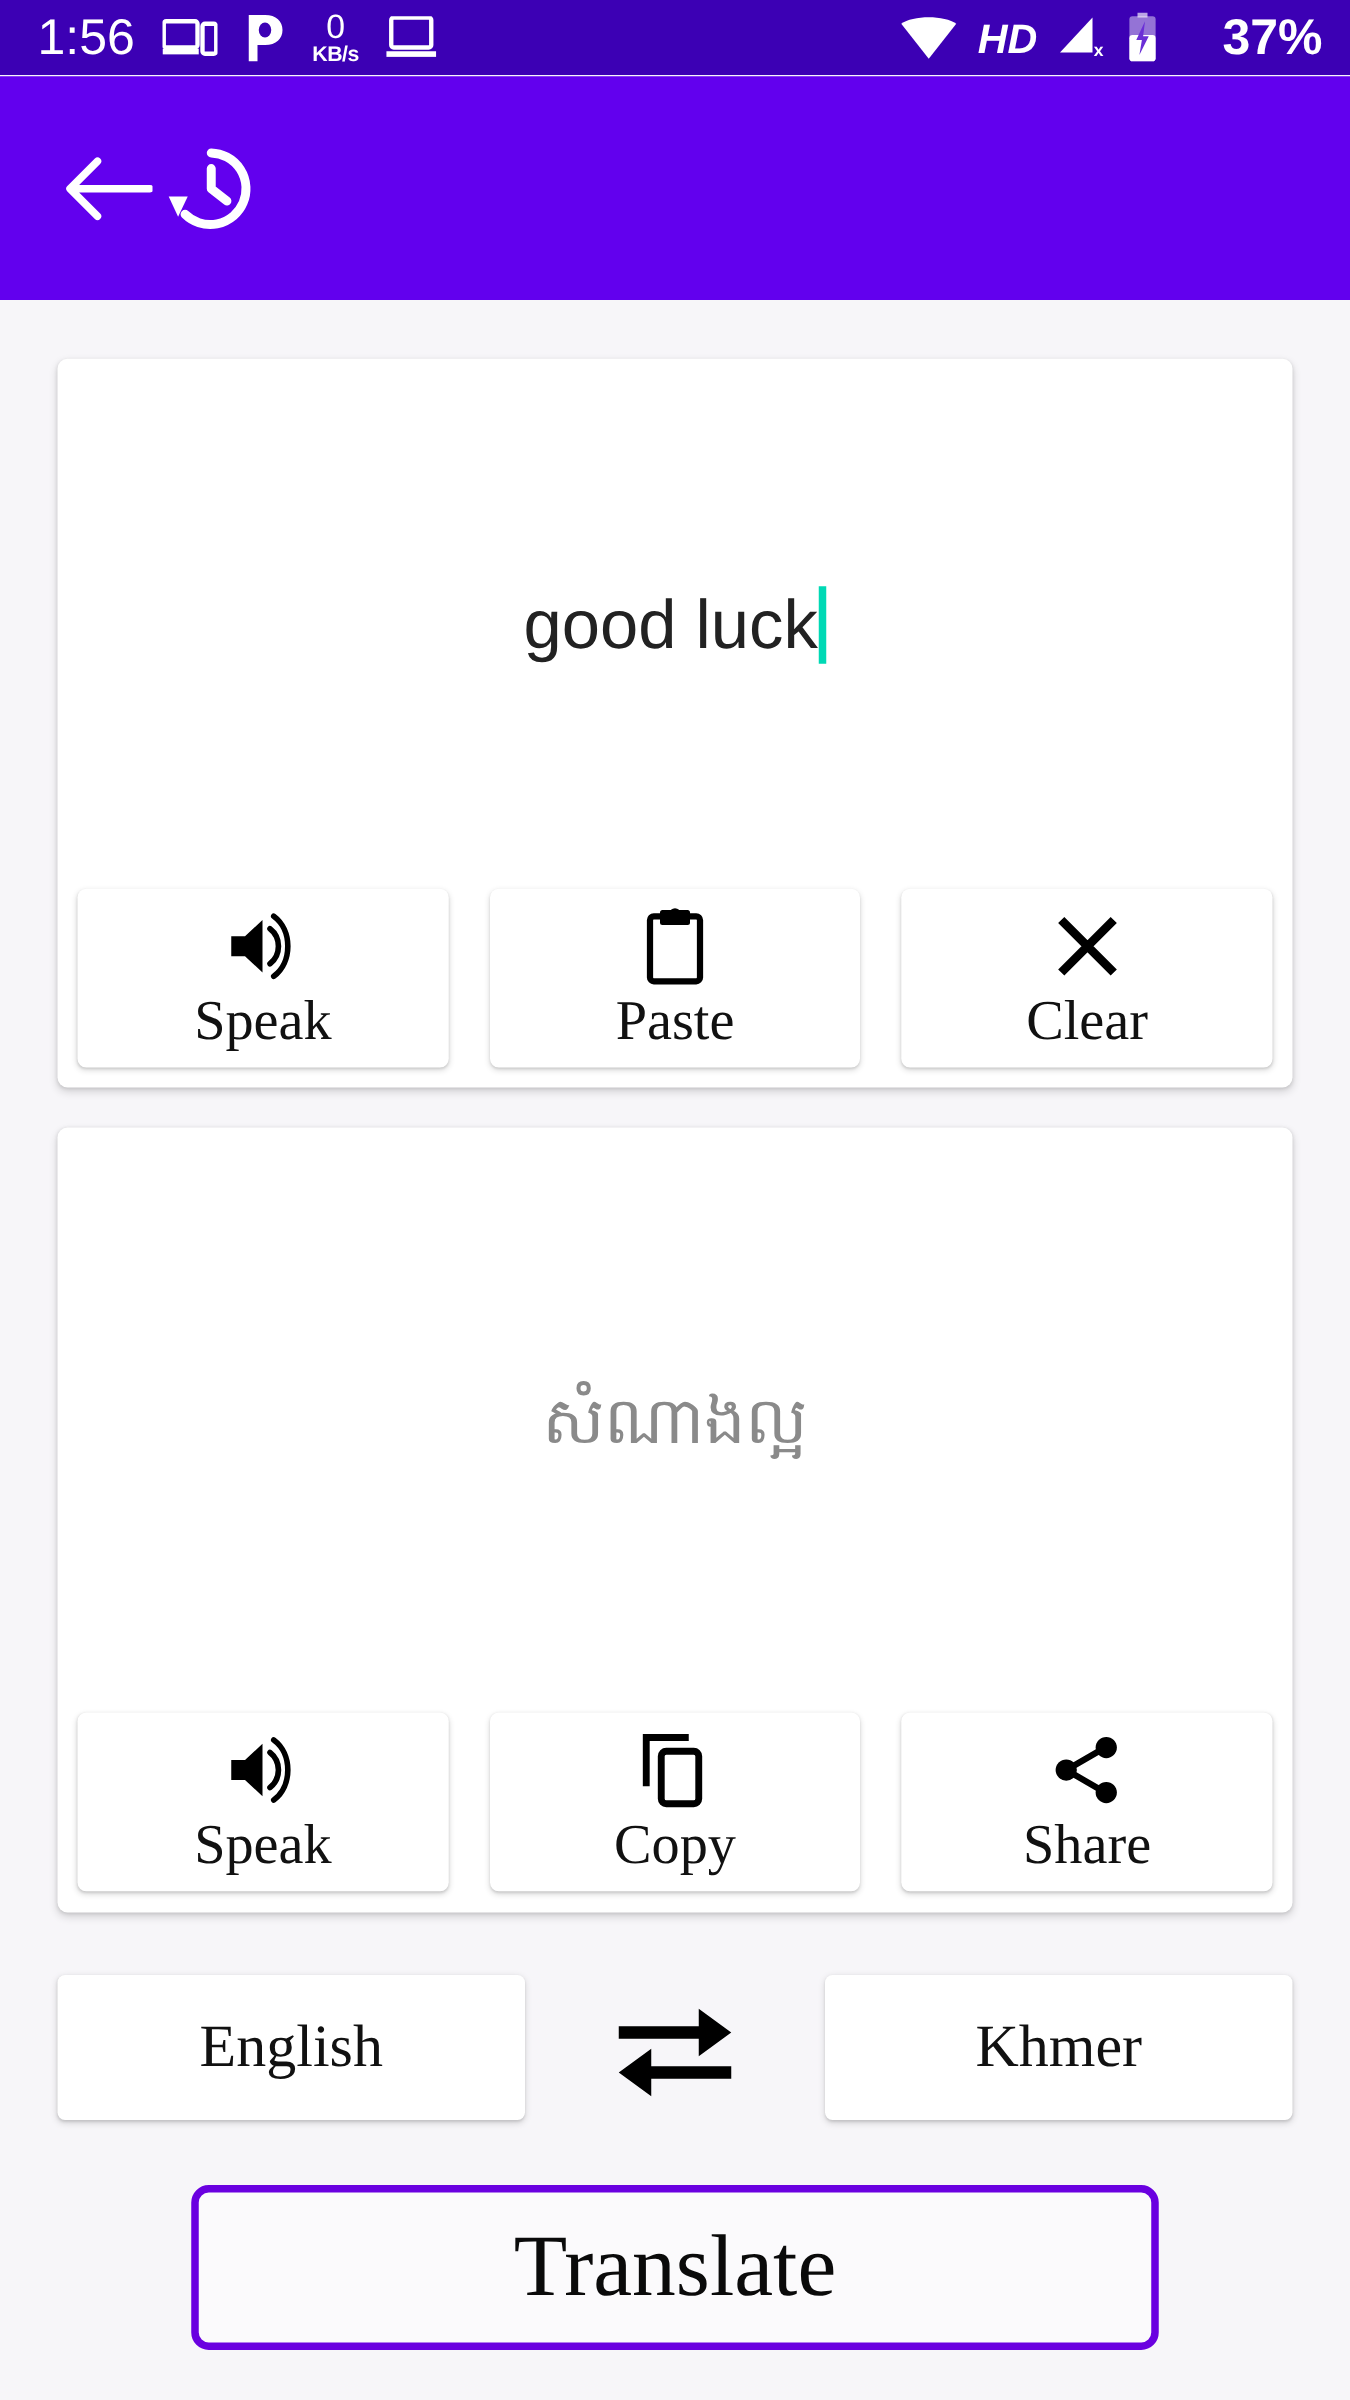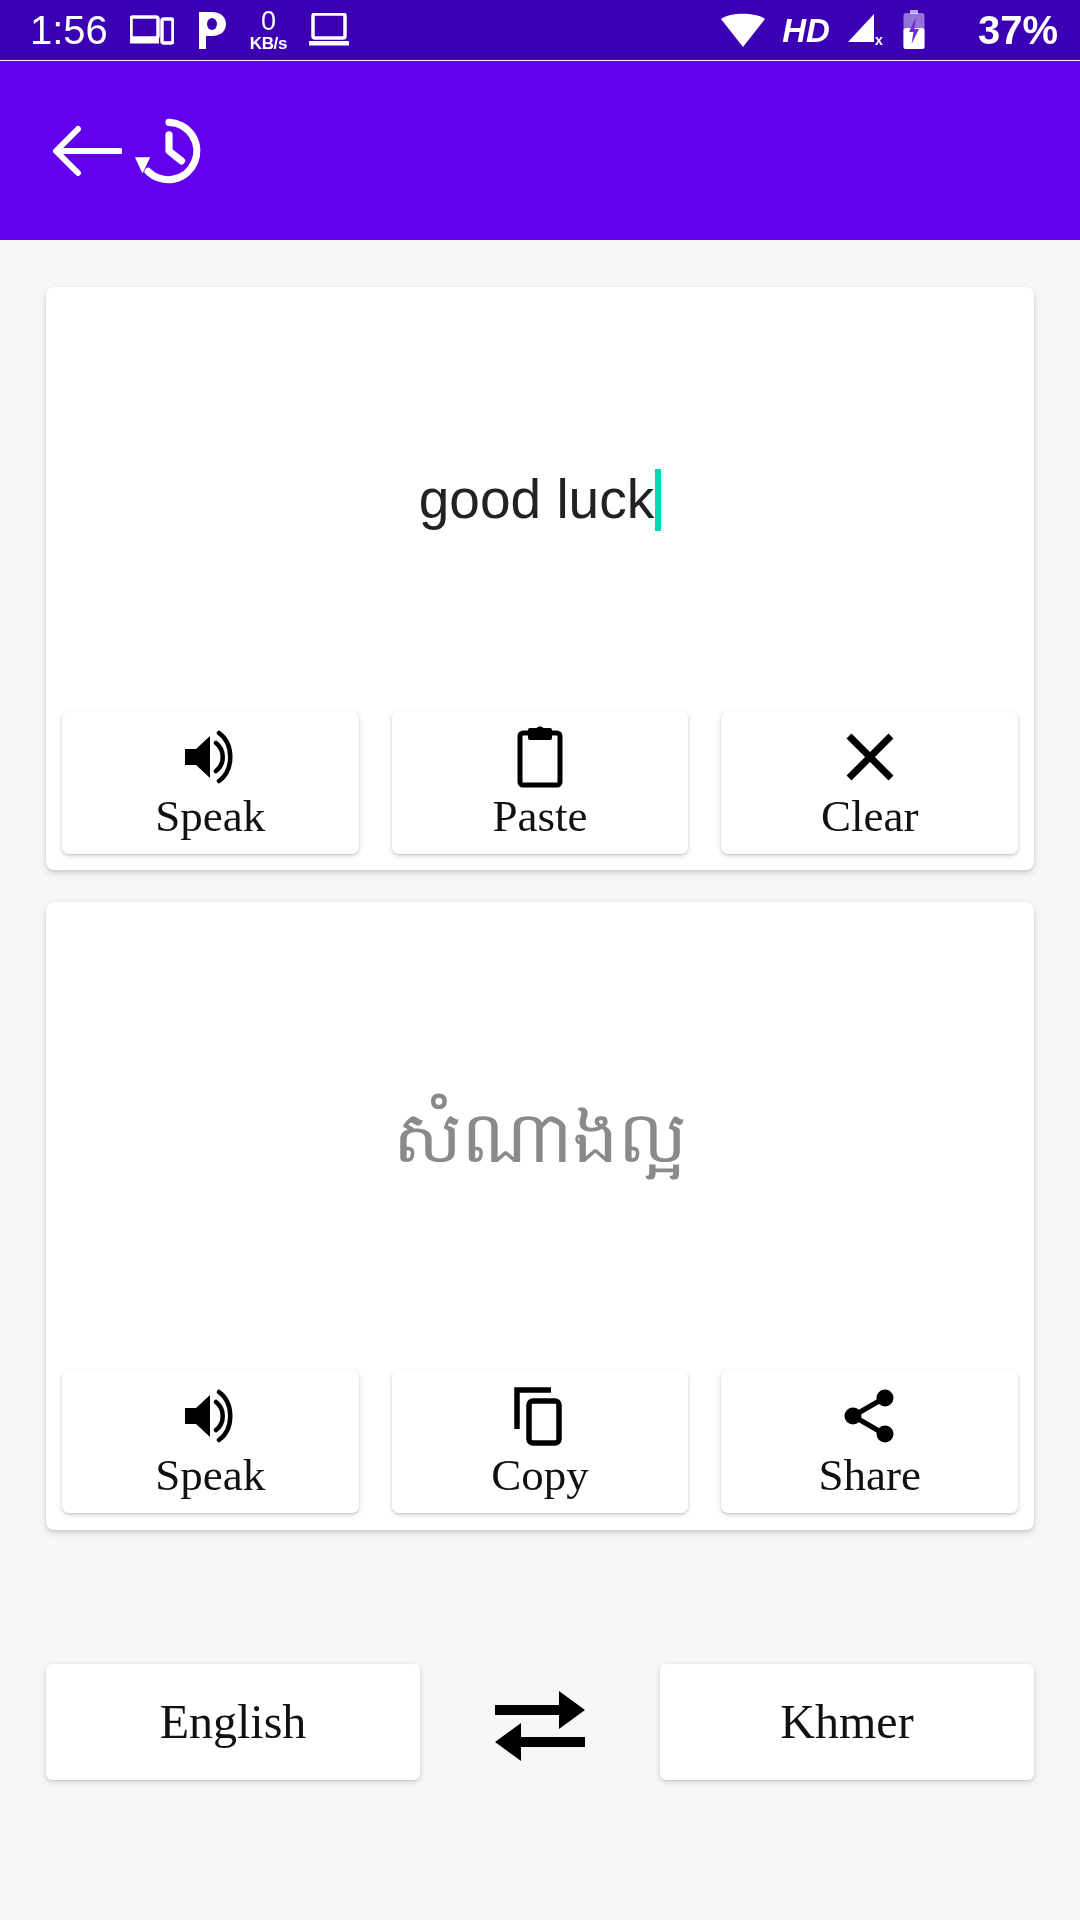--- a/index.html
+++ b/index.html
@@ -137,21 +137,21 @@
   }
   .caret {
     display: inline-block;
     width: 6px;
     height: 62px;
     background: #00d9b5;
     vertical-align: -12px;
     margin-left: 1px;
   }
   .output-value {
-    font-size: 72px;
+    font-size: 52px;
     color: #8a8a8a;
     font-family: "DejaVu Sans", sans-serif;
     line-height: 1.25;
   }
 
   
   .action-row {
     position: absolute;
     left: 16px;
     right: 16px;
@@ -182,21 +182,21 @@
   .action-label {
     font-family: "Liberation Serif", serif;
     font-size: 45px;
     color: #111111;
     line-height: 1;
   }
 
   
   #language-row {
     position: absolute;
-    left: 46px; top: 1664px;
+    left: 46px; top: 1580px;
     width: 988px; height: 116px;
     display: flex;
     align-items: center;
   }
   .lang-btn {
     width: 374px;
     height: 116px;
     background: #ffffff;
     border-radius: 6px;
     box-shadow: 0 2px 6px rgba(0,0,0,0.15), 0 1px 2px rgba(0,0,0,0.10);
@@ -416,14 +416,17 @@
         <path d="M10 26 L74 26 L74 12 L100 31 L74 50 L74 36 L10 36 Z" fill="#000000"></path>
         <path d="M100 58 L36 58 L36 44 L10 63 L36 82 L36 68 L100 68 Z" fill="#000000"></path>
       </svg>
     </div>
 
     <div class="lang-btn">
       <span class="lang-label">Khmer</span>
     </div>
   </div>
 
+  <div id="translate-button">
+    <span id="translate-label">Translate</span>
+  </div>
 
 </div>
 
 </body></html>

